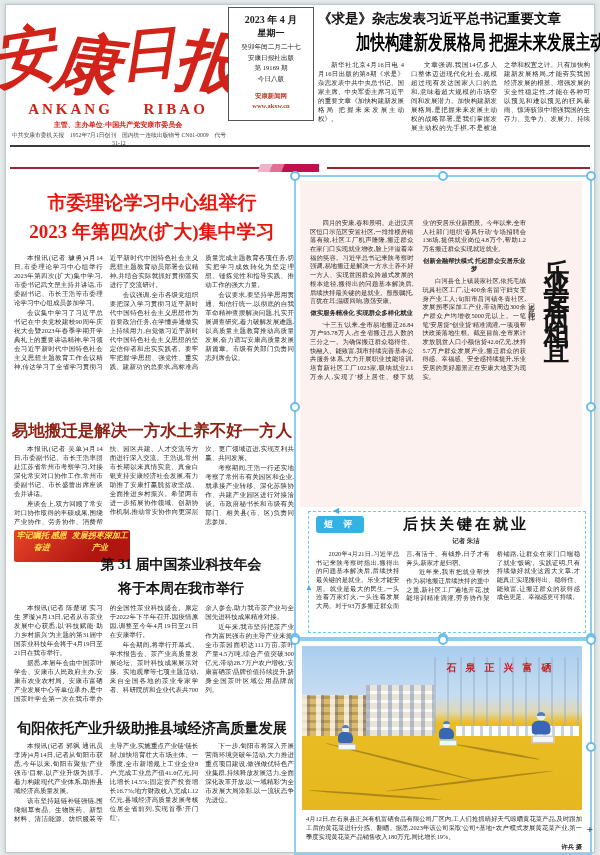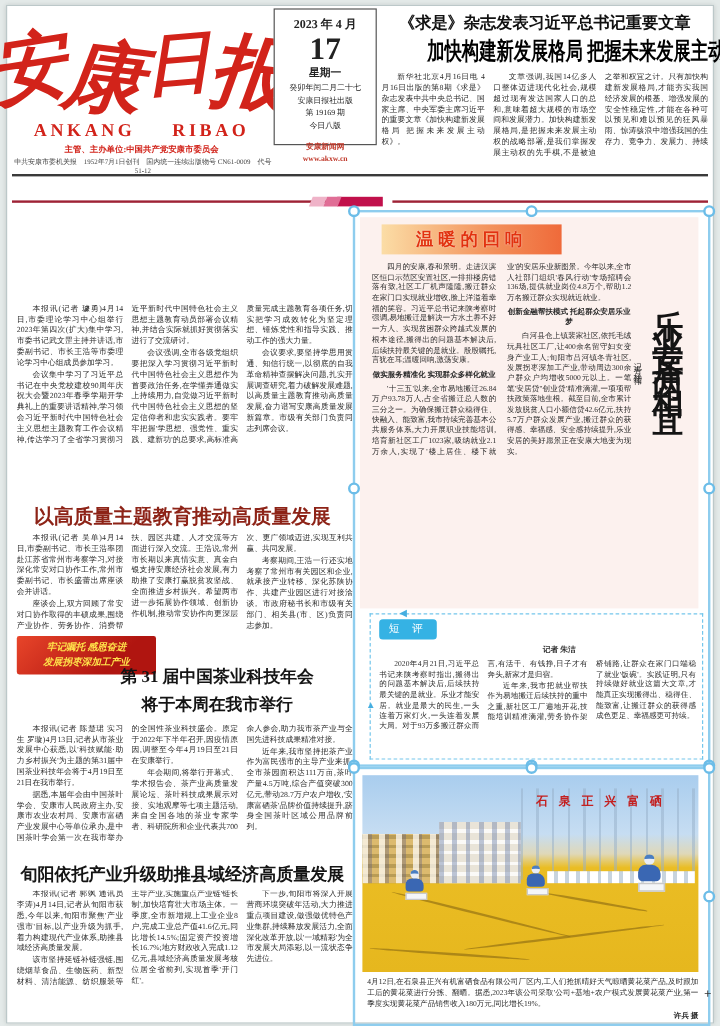--- a/index.html
+++ b/index.html
@@ -22,21 +22,21 @@
   .infoline{left:2px;top:126px;width:222px;text-align:center;color:#444;font-size:5.8px;letter-spacing:0;}
   
   .datebox{left:222px;top:2px;width:86px;height:114px;border:1px solid #555;text-align:center;
            color:#222;background:#fff;padding-top:5px;box-sizing:border-box;}
   .db-ym{font-size:10px;font-weight:bold;}
   .db-day{font-size:26px;font-weight:bold;line-height:1.05;}
   .db-week{font-size:9px;font-weight:bold;margin-bottom:2px;}
   .db-s{font-size:6.6px;line-height:1.6;}
   .db-site{font-size:6.4px;font-weight:bold;color:#c0392b;margin-top:7px;line-height:1.5;}
   
-  .lead-kicker{left:312px;top:5px;width:272px;text-align:center;font-weight:bold;font-size:13.5px;color:#111;}
+  .lead-kicker{left:312px;top:5px;width:272px;font-weight:bold;font-size:13.5px;color:#111;}
   .lead-head{left:312px;top:24px;width:272px;text-align:center;font-weight:bold;font-size:20px;color:#000;
              white-space:nowrap;transform:scaleX(.72);transform-origin:50% 50%;}
   .lead-body{left:312px;top:56px;width:272px;height:80px;overflow:hidden;}
   .header-rule{left:4px;top:140px;width:580px;height:2px;background:#3a3a3a;}
   
   .banner-row{left:4px;top:150px;width:580px;height:26px;display:flex;align-items:center;}
   .banner-line{flex:1;height:2px;background:#9e2235;}
   .banner{position:relative;background:#c1104b;color:#fff;font-weight:bold;font-size:12.5px;
           letter-spacing:1.5px;padding:4px 16px 4px 22px;margin:0 8px;white-space:nowrap;}
   .banner .sk1,.banner .sk2{position:absolute;top:0;height:100%;width:12px;transform:skewX(-22deg);}
@@ -49,21 +49,21 @@
   .cols3{column-count:3;column-gap:7px;}
   .cols2{column-count:2;column-gap:9px;}
   
   .study-h{left:4px;top:183px;width:284px;text-align:center;color:#e8170c;font-weight:bold;
            font-size:19px;line-height:1.55;}
   .study-body{left:8px;top:249px;width:280px;height:160px;}
   .wanghao-h{left:4px;top:415px;width:284px;text-align:center;color:#8d2317;font-weight:bold;font-size:16.5px;}
   .wanghao-body{left:8px;top:440px;width:280px;height:82px;}
   .promo{left:8px;top:525px;width:116px;height:32px;background:linear-gradient(135deg,#e8452a,#b01510 70%);
          color:#ffe24a;font-weight:bold;font-style:italic;font-size:8px;text-align:center;
-         display:flex;flex-direction:column;justify-content:center;line-height:1.5;border-radius:2px;}
+         display:flex;justify-content:center;line-height:1.5;border-radius:2px;}
   .tea-h{left:76px;top:548px;width:198px;text-align:center;color:#141414;font-weight:bold;
          font-size:14px;line-height:1.7;}
   .tea-body{left:8px;top:599px;width:280px;height:112px;}
   .xunyang-h{left:0px;top:714px;width:292px;text-align:center;color:#141414;font-weight:bold;font-size:14.5px;
              white-space:nowrap;transform:scaleX(.98);}
   .xunyang-body{left:8px;top:737px;width:280px;height:107px;}
   
   .sel{border:2px solid #8ecdee;background:transparent;}
   .rect-a{left:288px;top:170px;width:294px;height:460px;}
   .rect-b{left:288px;top:634px;width:294px;height:212px;}
@@ -77,21 +77,21 @@
                background:linear-gradient(90deg,#fbdda6,#f3925c 60%,#ef6a3a);
                display:flex;align-items:center;justify-content:center;}
   .warm-banner span{color:#e2320f;font-weight:bold;font-size:14.5px;letter-spacing:4px;
                     text-shadow:0 0 1px #fff;}
   .warm-body{left:304px;top:214px;width:216px;height:284px;font-size:6.3px;}
   .vert-byline{left:520px;top:292px;writing-mode:vertical-rl;font-size:7px;color:#333;letter-spacing:2px;}
   .vert-title{left:533px;top:232px;height:270px;writing-mode:vertical-rl;font-weight:bold;
               font-size:26px;letter-spacing:13px;color:#141414;}
   
   .commentary{left:302px;top:506px;width:278px;height:122px;border:1.5px dashed #74c6ec;box-sizing:border-box;}
-  .cm-label{left:310px;top:511px;background:#35b2e4;color:#fff;font-weight:normal;font-size:9px;
+  .cm-label{left:310px;top:511px;background:#35b2e4;color:#fff;font-weight:bold;font-size:9px;
             letter-spacing:4px;padding:2px 8px;border-radius:3px;}
   .cm-head{left:360px;top:510px;width:200px;text-align:center;font-weight:bold;font-size:15px;
            letter-spacing:3px;color:#111;}
   .cm-byline{left:360px;top:532px;width:200px;text-align:center;font-size:6.5px;font-weight:bold;color:#333;}
   .cm-body{left:310px;top:545px;width:264px;height:76px;font-size:6.3px;}
   
   .photo{left:296px;top:641px;width:280px;height:164px;overflow:hidden;
          background:linear-gradient(180deg,#a9cdee 0%,#c6ddf2 30%,#dfd8b8 40%,#eabd24 47%,#e6b71e 100%);}
   .bld{position:absolute;}
   .bld-left{left:0;top:30%;width:25%;height:25%;background:#dcba6e;
@@ -125,21 +125,20 @@
     <span class="c2">康</span>
     <span class="c3">日</span>
     <span class="c4">报</span>
   </div>
   <div class="abs latin">ANKANG RIBAO</div>
   <div class="abs sponsor">主管、主办单位:中国共产党安康市委员会</div>
   <div class="abs infoline">中共安康市委机关报　1952年7月1日创刊　国内统一连续出版物号 CN61-0009　代号 51-12</div>
 
   <div class="abs datebox">
     <div class="db-ym">2023 年 4 月</div>
-    <div class="db-day">17</div>
     <div class="db-week">星期一</div>
     <div class="db-s">癸卯年闰二月二十七</div>
     <div class="db-s">安康日报社出版</div>
     <div class="db-s">第 19169 期</div>
     <div class="db-s">今日八版</div>
     <div class="db-site">安康新闻网</div>
     <div class="db-site" style="margin-top:0;">www.akxw.cn</div>
   </div>
 
   <div class="abs lead-kicker">《求是》杂志发表习近平总书记重要文章</div>
@@ -154,29 +153,31 @@
   <div class="abs banner-row">
     <div class="banner-line"></div>
     <div class="banner">
       <span class="sk2"></span>
       <span class="sk1"></span>
     </div>
     <div class="banner-line"></div>
   </div>
 
   <div class="abs study-h">
+    <div>市委理论学习中心组举行</div>
+    <div>2023 年第四次(扩大)集中学习</div>
   </div>
   <div class="abs study-body small cols3">
     <p>本报讯(记者 璩勇)4月14日,市委理论学习中心组举行2023年第四次(扩大)集中学习,市委书记武文罡主持并讲话,市委副书记、市长王浩等市委理论学习中心组成员参加学习。</p>
     <p>会议集中学习了习近平总书记在中央党校建校90周年庆祝大会暨2023年春季学期开学典礼上的重要讲话精神,学习领会习近平新时代中国特色社会主义思想主题教育工作会议精神,传达学习了全省学习贯彻习近平新时代中国特色社会主义思想主题教育动员部署会议精神,并结合实际就抓好贯彻落实进行了交流研讨。</p>
     <p>会议强调,全市各级党组织要把深入学习贯彻习近平新时代中国特色社会主义思想作为首要政治任务,在学懂弄通做实上持续用力,自觉做习近平新时代中国特色社会主义思想的坚定信仰者和忠实实践者。要牢牢把握'学思想、强党性、重实践、建新功'的总要求,高标准高质量完成主题教育各项任务,切实把学习成效转化为坚定理想、锤炼党性和指导实践、推动工作的强大力量。</p>
     <p>会议要求,要坚持学思用贯通、知信行统一,以彻底的自我革命精神查摆解决问题,扎实开展调查研究,着力破解发展难题,以高质量主题教育推动高质量发展,奋力谱写安康高质量发展新篇章。市级有关部门负责同志列席会议。</p>
   </div>
 
-  <div class="abs wanghao-h">以高质量主题教育推动高质量发展</div>
+  <div class="abs wanghao-h">易地搬迁是解决一方水土养不好一方人</div>
   <div class="abs wanghao-body small cols3">
     <p>本报讯(记者 吴单)4月14日,市委副书记、市长王浩率团赴江苏省常州市考察学习,对接深化常安对口协作工作,常州市委副书记、市长盛蕾出席座谈会并讲话。</p>
     <p>座谈会上,双方回顾了常安对口协作取得的丰硕成果,围绕产业协作、劳务协作、消费帮扶、园区共建、人才交流等方面进行深入交流。王浩说,常州市长期以来真情实意、真金白银支持安康经济社会发展,有力助推了安康打赢脱贫攻坚战、全面推进乡村振兴。希望两市进一步拓展协作领域、创新协作机制,推动常安协作向更深层次、更广领域迈进,实现互利共赢、共同发展。</p>
     <p>考察期间,王浩一行还实地考察了常州市有关园区和企业,就承接产业转移、深化苏陕协作、共建产业园区进行对接洽谈。市政府秘书长和市级有关部门、相关县(市、区)负责同志参加。</p>
   </div>
 
   <div class="abs promo">
     <div>牢记嘱托 感恩奋进</div>
     <div>发展拐枣深加工产业</div>
   </div>
@@ -204,38 +205,36 @@
     <div class="handle" style="left:calc(50% - 5px);top:-6px;"></div>
     <div class="handle" style="right:-6px;top:-6px;"></div>
     <div class="handle" style="left:-6px;top:calc(50% - 5px);"></div>
     <div class="handle" style="right:-6px;top:calc(50% - 5px);"></div>
     <div class="handle" style="left:-6px;bottom:-6px;"></div>
     <div class="handle" style="left:calc(50% - 5px);bottom:-6px;"></div>
     <div class="handle" style="right:-6px;bottom:-6px;"></div>
   </div>
 
   <div class="abs warm-panel"></div>
-  <div class="abs warm-banner">
-    <span>温暖的回响</span>
-  </div>
   <div class="abs warm-body small cols2">
     <p>四月的安康,春和景明。走进汉滨区恒口示范区安置社区,一排排楼房错落有致,社区工厂机声隆隆,搬迁群众在家门口实现就业增收,脸上洋溢着幸福的笑容。习近平总书记来陕考察时强调,易地搬迁是解决一方水土养不好一方人、实现贫困群众跨越式发展的根本途径,搬得出的问题基本解决后,后续扶持最关键的是就业。殷殷嘱托,言犹在耳;温暖回响,激荡安康。</p>
     <p class="sub">做实服务精准化 实现群众多样化就业</p>
     <p>'十三五'以来,全市易地搬迁26.84万户93.78万人,占全省搬迁总人数的三分之一。为确保搬迁群众稳得住、快融入、能致富,我市持续完善基本公共服务体系,大力开展职业技能培训,培育新社区工厂1023家,吸纳就业2.1万余人,实现了'楼上居住、楼下就业'的安居乐业新图景。今年以来,全市人社部门组织'春风行动'专场招聘会136场,提供就业岗位4.8万个,帮助1.2万名搬迁群众实现就近就业。</p>
     <p class="sub">创新金融帮扶模式 托起群众安居乐业梦</p>
     <p>白河县仓上镇裴家社区,依托毛绒玩具社区工厂,让400余名留守妇女变身产业工人;旬阳市吕河镇冬青社区,发展拐枣深加工产业,带动周边300余户群众户均增收5000元以上。一笔笔'安居贷''创业贷'精准滴灌,一项项帮扶政策落地生根。截至目前,全市累计发放脱贫人口小额信贷42.6亿元,扶持5.7万户群众发展产业,搬迁群众的获得感、幸福感、安全感持续提升,乐业安居的美好愿景正在安康大地变为现实。</p>
   </div>
   <div class="abs vert-byline">记者 杨迁伟</div>
   <div class="abs vert-title">乐业安居两相宜</div>
 
   <div class="abs commentary">
     <span class="marker" style="left:24px;top:-5px;">◀</span>
     <span class="marker" style="left:-4px;top:72px;">▲</span>
   </div>
   <div class="abs cm-label">短 评</div>
+  <div class="abs cm-head">后扶关键在就业</div>
   <div class="abs cm-byline">记者 朱洁</div>
   <div class="abs cm-body small cols3">
     <p>2020年4月21日,习近平总书记来陕考察时指出,搬得出的问题基本解决后,后续扶持最关键的是就业。乐业才能安居。就业是最大的民生,一头连着万家灯火,一头连着发展大局。对于93万多搬迁群众而言,有活干、有钱挣,日子才有奔头,新家才是归宿。</p>
     <p>近年来,我市把就业帮扶作为易地搬迁后续扶持的重中之重,新社区工厂遍地开花,技能培训精准滴灌,劳务协作架桥铺路,让群众在家门口端稳了就业'饭碗'。实践证明,只有持续做好就业这篇大文章,才能真正实现搬得出、稳得住、能致富,让搬迁群众的获得感成色更足、幸福感更可持续。</p>
   </div>
 
   <div class="abs sel rect-b">
     <div class="handle" style="left:-6px;top:-6px;"></div>
     <div class="handle" style="left:calc(50% - 5px);top:-6px;"></div>
     <div class="handle" style="right:-6px;top:-6px;"></div>

